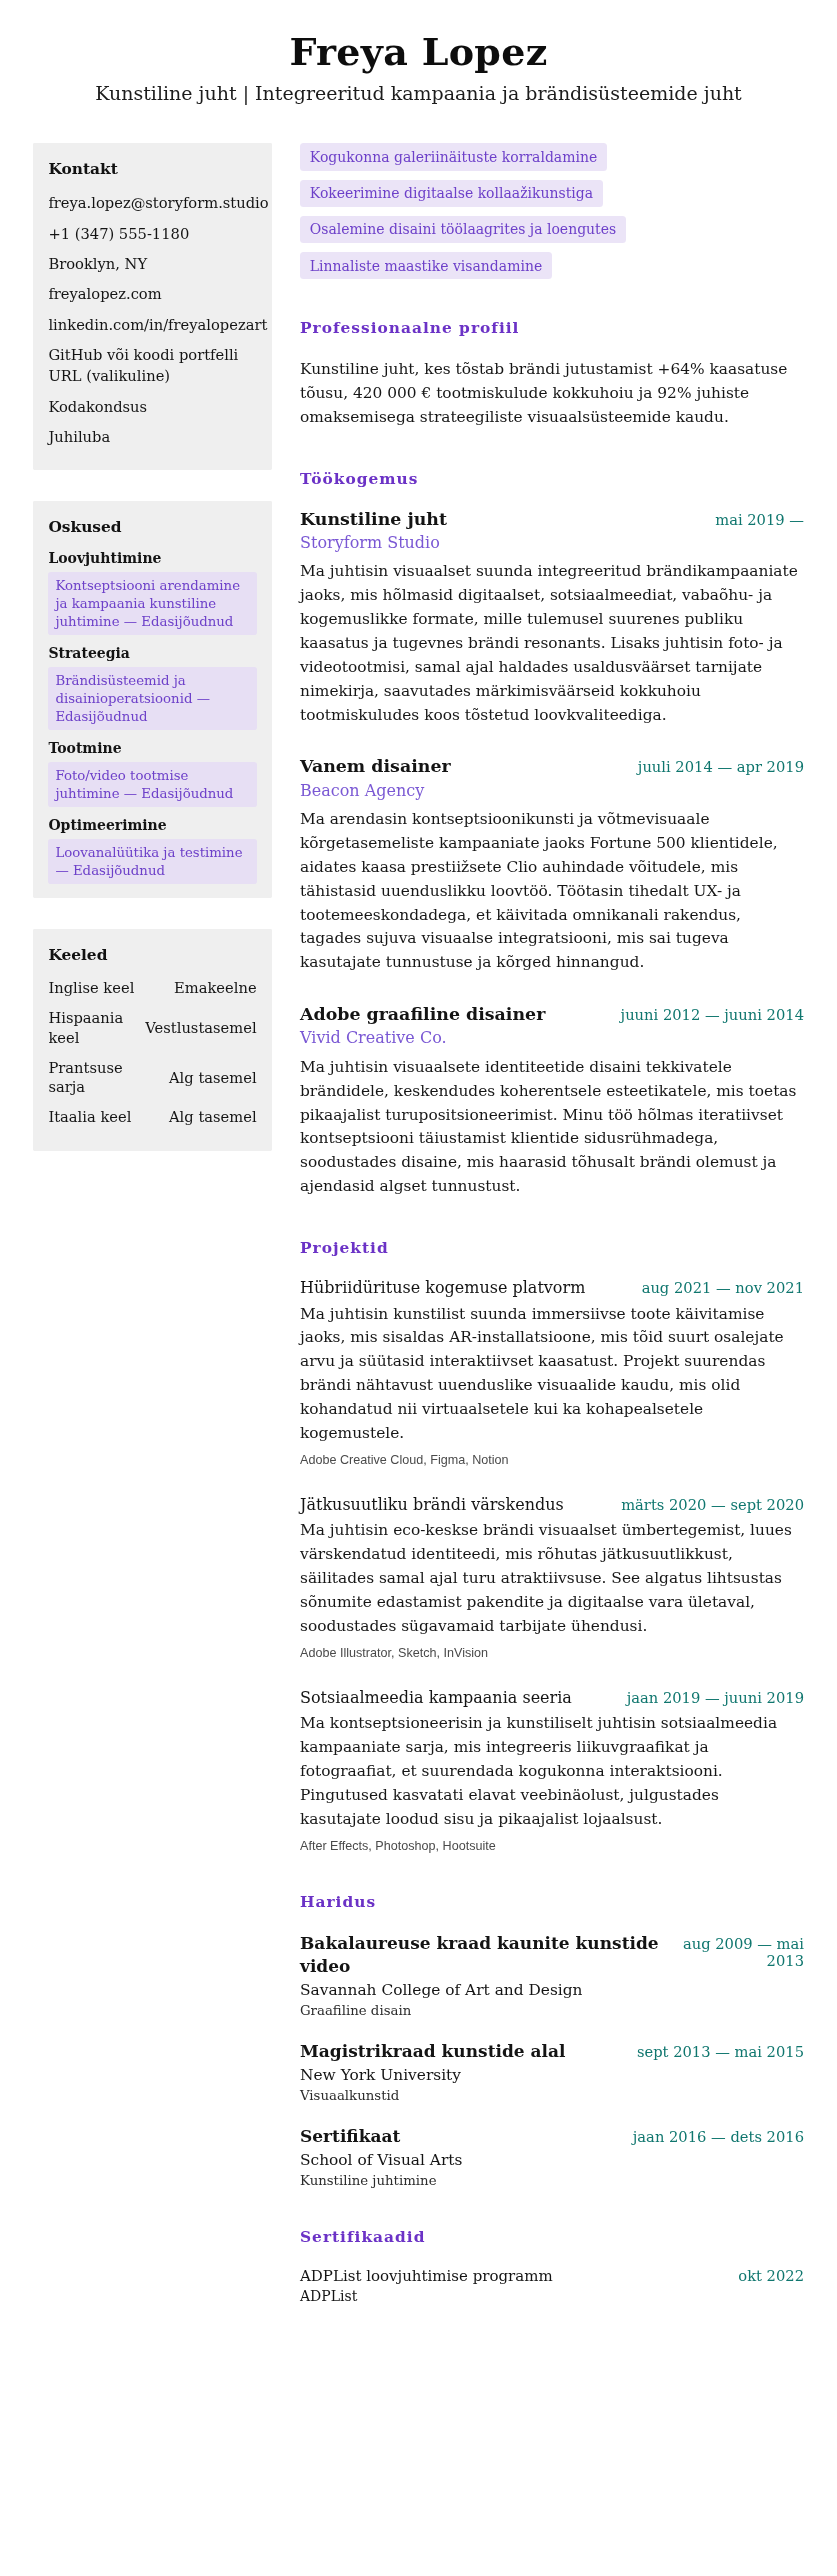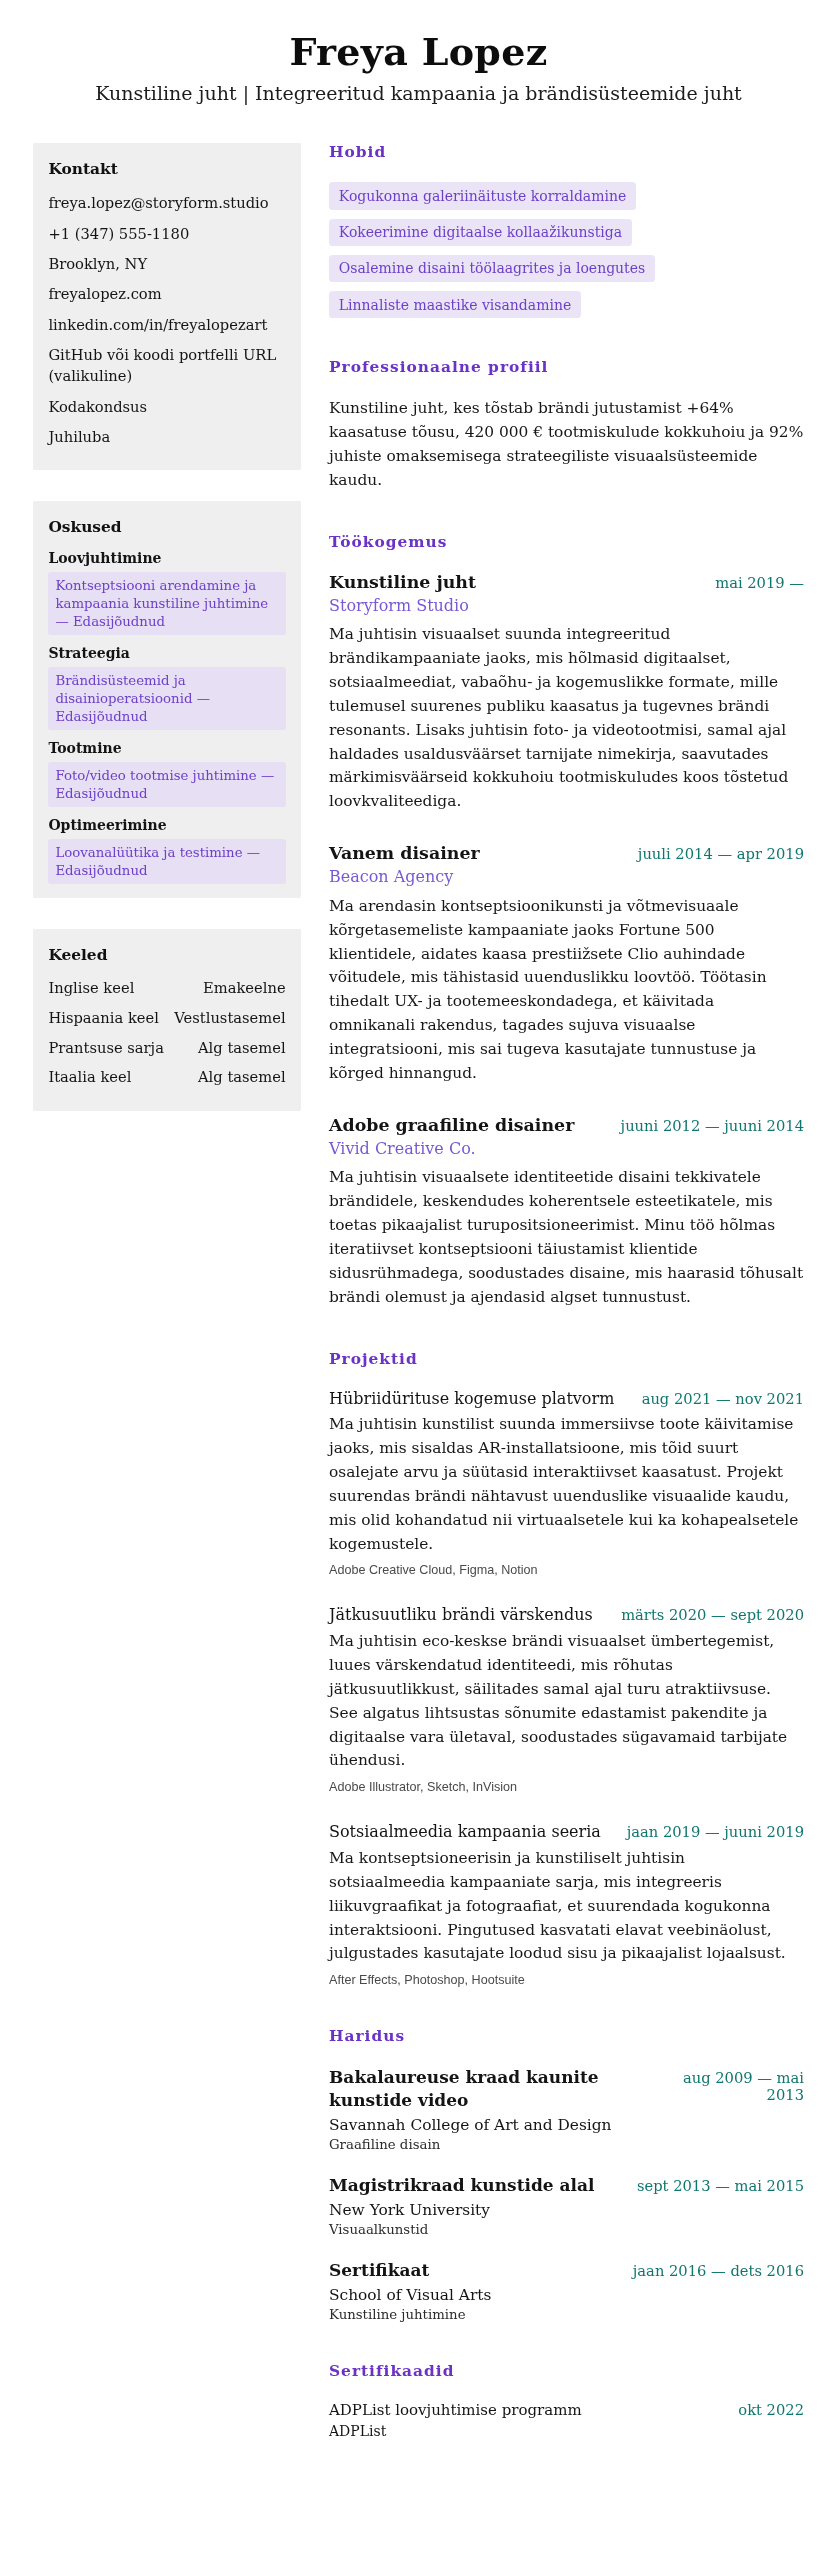--- a/index.html
+++ b/index.html
@@ -15,39 +15,39 @@
     padding: 29px 33px 37px 33px;
   }
 
   
   header { text-align: center; margin-bottom: 39px; }
   .name { font-size: 38px; font-weight: bold; letter-spacing: 0.3px; color: #0d0d0d; }
   .subtitle { font-size: 19px; margin-top: 8.4px; color: #1c1c1c; }
 
   
   .columns { display: flex; gap: 28px; align-items: flex-start; }
-  .sidebar { width: 268px; flex-shrink: 0; display: flex; flex-direction: column; gap: 31px; }
+  .sidebar { width: 239px; flex-shrink: 0; display: flex; flex-direction: column; gap: 31px; }
   .main { flex: 1; min-width: 0; }
 
   
   .side-box { background: #efefef; padding: 17px 15.4px 14px 15.4px; border-radius: 1.4px; }
   .side-box h3 { font-size: 15.4px; font-weight: bold; margin-bottom: 14px; color: #111; }
   .contact-item { font-size: 14.7px; line-height: 1.45; margin-bottom: 9px; }
   .skill-group-name { font-size: 14px; font-weight: bold; margin: 9.8px 0 5.6px 0; }
   .skill-group:first-of-type .skill-group-name { margin-top: 0; }
   .skill-pill {
     display: inline-block;
     background: #e7dff4;
     color: #6d40c9;
     font-size: 13.3px;
     line-height: 1.35;
     padding: 4.9px 7px;
     border-radius: 2.8px;
   }
-  .lang-row { display: flex; justify-content: space-between; gap: 9.8px; font-size: 14.7px; line-height: 1.35; margin-bottom: 9.8px; }
+  .lang-row { display: flex; justify-content: space-between; gap: 9.8px; font-size: 14.7px; line-height: 1.35; margin-bottom: 9.8px; align-items: center; }
   .lang-level { text-align: right; flex-shrink: 0; max-width: 119px; }
 
   
   .block { margin-bottom: 40px; }
   .section-heading {
     color: #6b32c6;
     font-size: 15.4px;
     font-weight: bold;
     letter-spacing: 1px;
     margin-bottom: 21px;
@@ -147,21 +147,20 @@
           <span class="lang-name">Itaalia keel</span>
           <span class="lang-level">Alg tasemel</span>
         </div>
       </section>
 
     </aside>
 
     <main class="main">
 
       <section class="block">
-        <h2 class="section-heading">Hobid</h2>
         <div class="pill-list">
           <div class="pill">Kogukonna galeriinäituste korraldamine</div>
           <div class="pill">Kokeerimine digitaalse kollaažikunstiga</div>
           <div class="pill">Osalemine disaini töölaagrites ja loengutes</div>
           <div class="pill">Linnaliste maastike visandamine</div>
         </div>
       </section>
 
       <section class="block">
         <h2 class="section-heading">Professionaalne profiil</h2>

